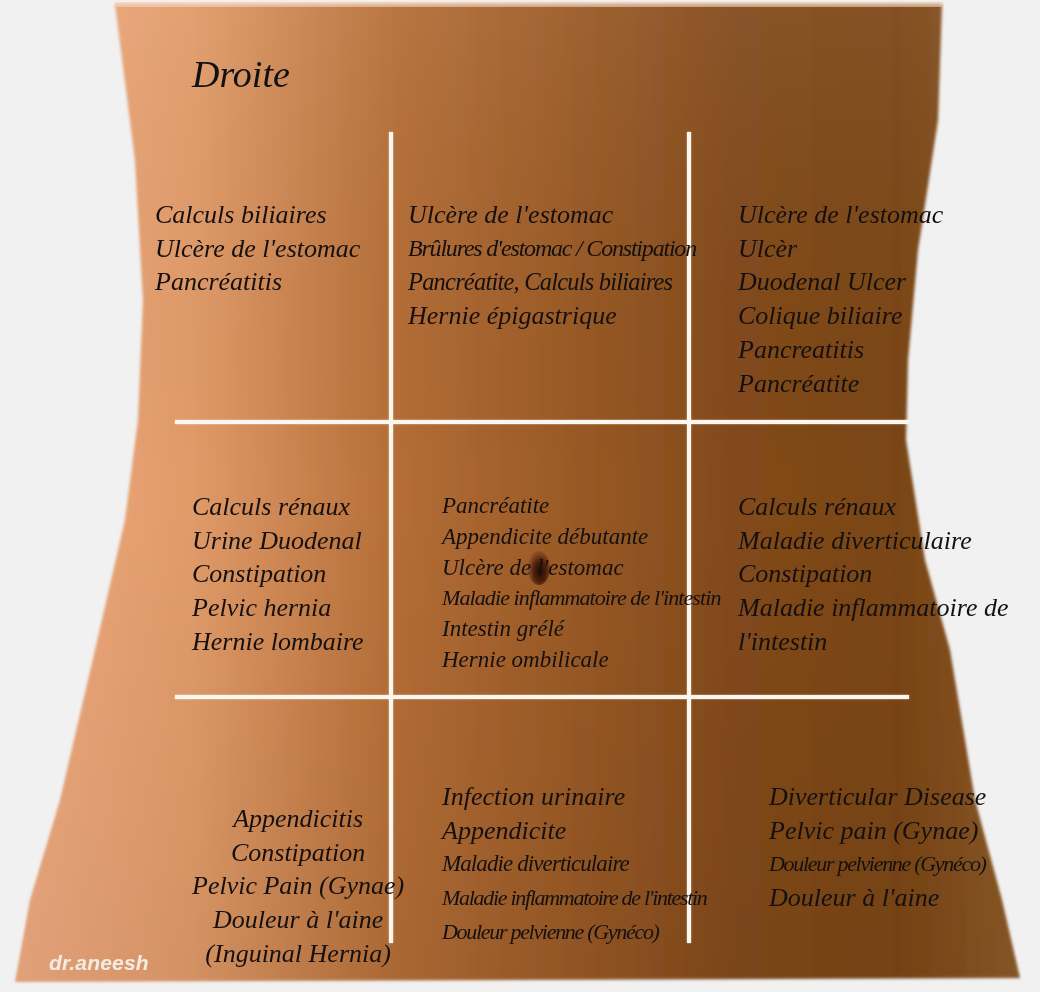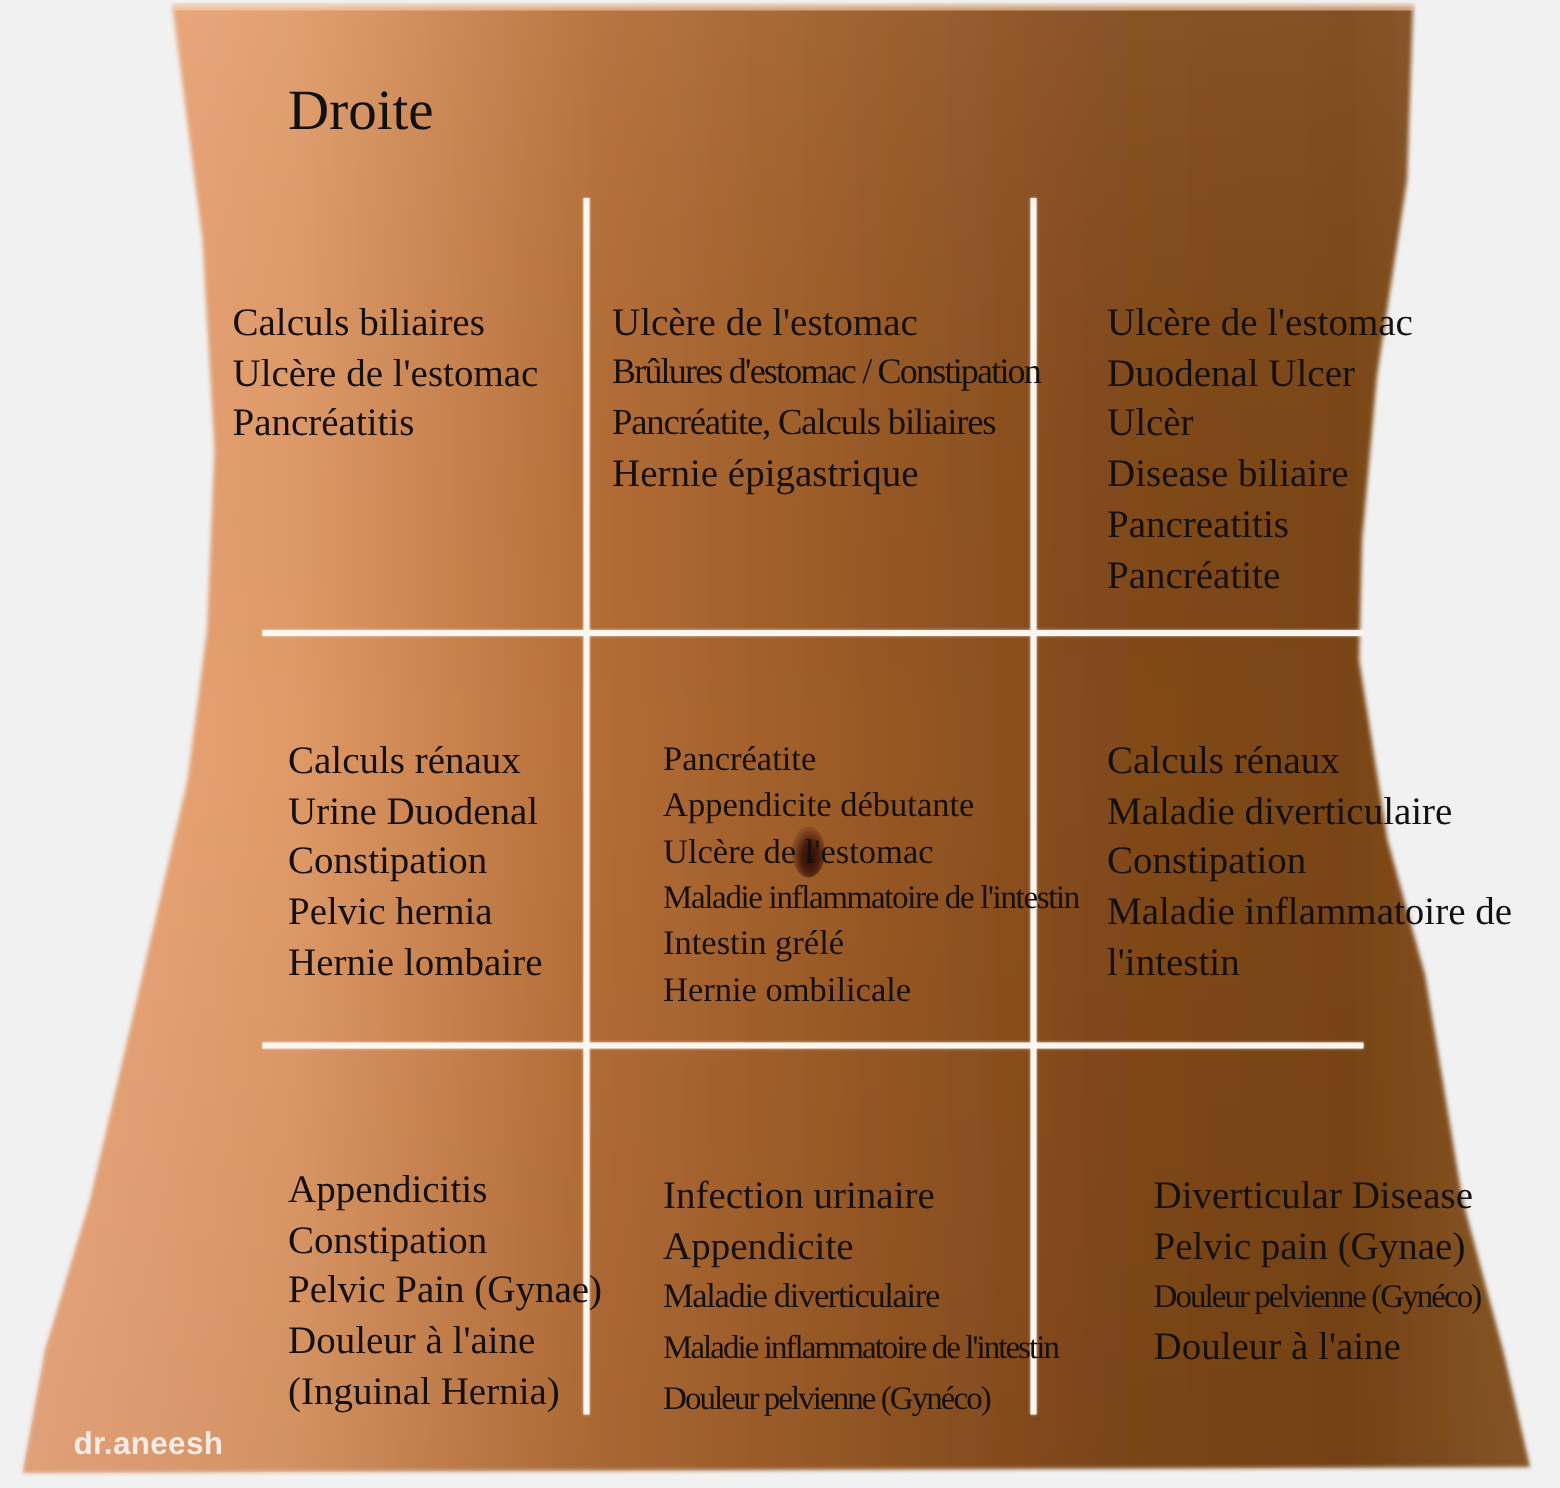--- a/index.html
+++ b/index.html
@@ -2,21 +2,21 @@
 <html><head>
 <meta charset="utf-8">
 <style>
   html, body { margin: 0; padding: 0; }
   body {
     width: 1040px; height: 992px; overflow: hidden;
     background: #f1f1f1;
     position: relative;
     font-family: "Liberation Serif", "DejaVu Serif", serif;
   }
-  .canvas { position: absolute; left: 0; top: 0; width: 1040px; height: 992px; }
+  .canvas { position: absolute; left: 0; top: 0; width: 1040px; height: 992px; font-style: italic; }
   .torso-svg { position: absolute; left: 0; top: 0; }
   .grid-line { position: absolute; background: #fbf6f0; box-shadow: 0 0 2px rgba(255,255,255,0.7); }
   .v-line { width: 4px; }
   .h-line { height: 4px; }
   .heading {
     position: absolute; color: #111; font-size: 38px; line-height: 1; white-space: nowrap;
   }
   .region { position: absolute; color: #141010; white-space: nowrap; }
   .region .item { display: block; font-size: 26px; line-height: 33.7px; }
   .region .item.cond { letter-spacing: -0.9px; transform-origin: left center; }
@@ -79,23 +79,23 @@
 
   <div class="region" style="left:408px; top:198px;">
     <span class="item">Ulcère de l'estomac</span>
     <span class="item cond" style="font-size:24px; letter-spacing:-1.2px;">Brûlures d'estomac / Constipation</span>
     <span class="item cond" style="font-size:24.5px; letter-spacing:-0.8px;">Pancréatite, Calculs biliaires</span>
     <span class="item">Hernie épigastrique</span>
   </div>
 
   <div class="region" style="left:738px; top:198px;">
     <span class="item">Ulcère de l'estomac</span>
+    <span class="item">Ulcèr</span>
     <span class="item">Duodenal Ulcer</span>
-    <span class="item">Ulcèr</span>
-    <span class="item">Disease biliaire</span>
+    <span class="item">Colique biliaire</span>
     <span class="item">Pancreatitis</span>
     <span class="item">Pancréatite</span>
   </div>
 
   <div class="region" style="left:192px; top:490px;">
     <span class="item">Calculs rénaux</span>
     <span class="item">Urine Duodenal</span>
     <span class="item">Constipation</span>
     <span class="item">Pelvic hernia</span>
     <span class="item">Hernie lombaire</span>
@@ -111,21 +111,21 @@
   </div>
 
   <div class="region" style="left:738px; top:490px;">
     <span class="item">Calculs rénaux</span>
     <span class="item">Maladie diverticulaire</span>
     <span class="item">Constipation</span>
     <span class="item">Maladie inflammatoire de</span>
     <span class="item">l'intestin</span>
   </div>
 
-  <div class="region" style="left:192px; top:776px;">
+  <div class="region" style="left:192px; top:802px;text-align:center;">
     <span class="item">Appendicitis</span>
     <span class="item">Constipation</span>
     <span class="item">Pelvic Pain (Gynae)</span>
     <span class="item">Douleur à l'aine</span>
     <span class="item">(Inguinal Hernia)</span>
   </div>
 
   <div class="region" style="left:442px; top:780px;">
     <span class="item">Infection urinaire</span>
     <span class="item">Appendicite</span>

